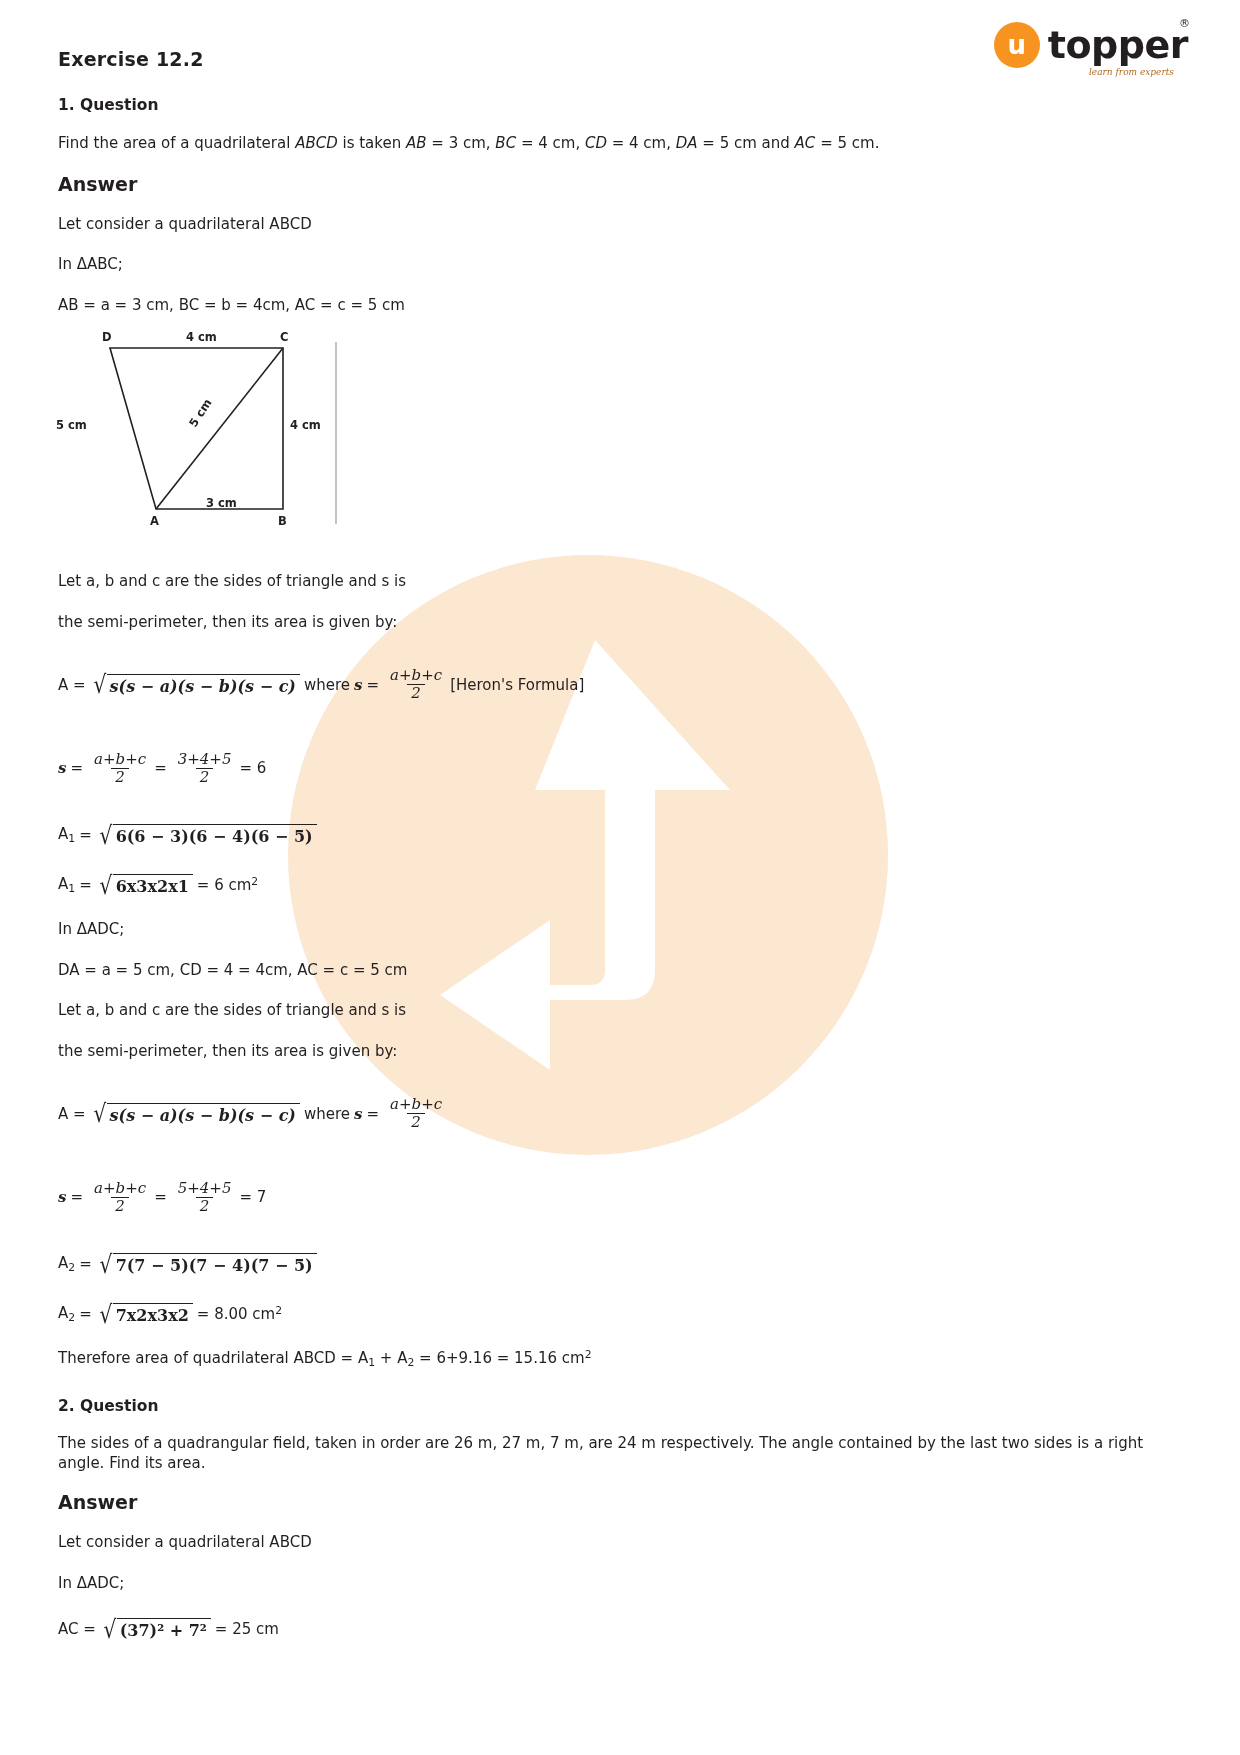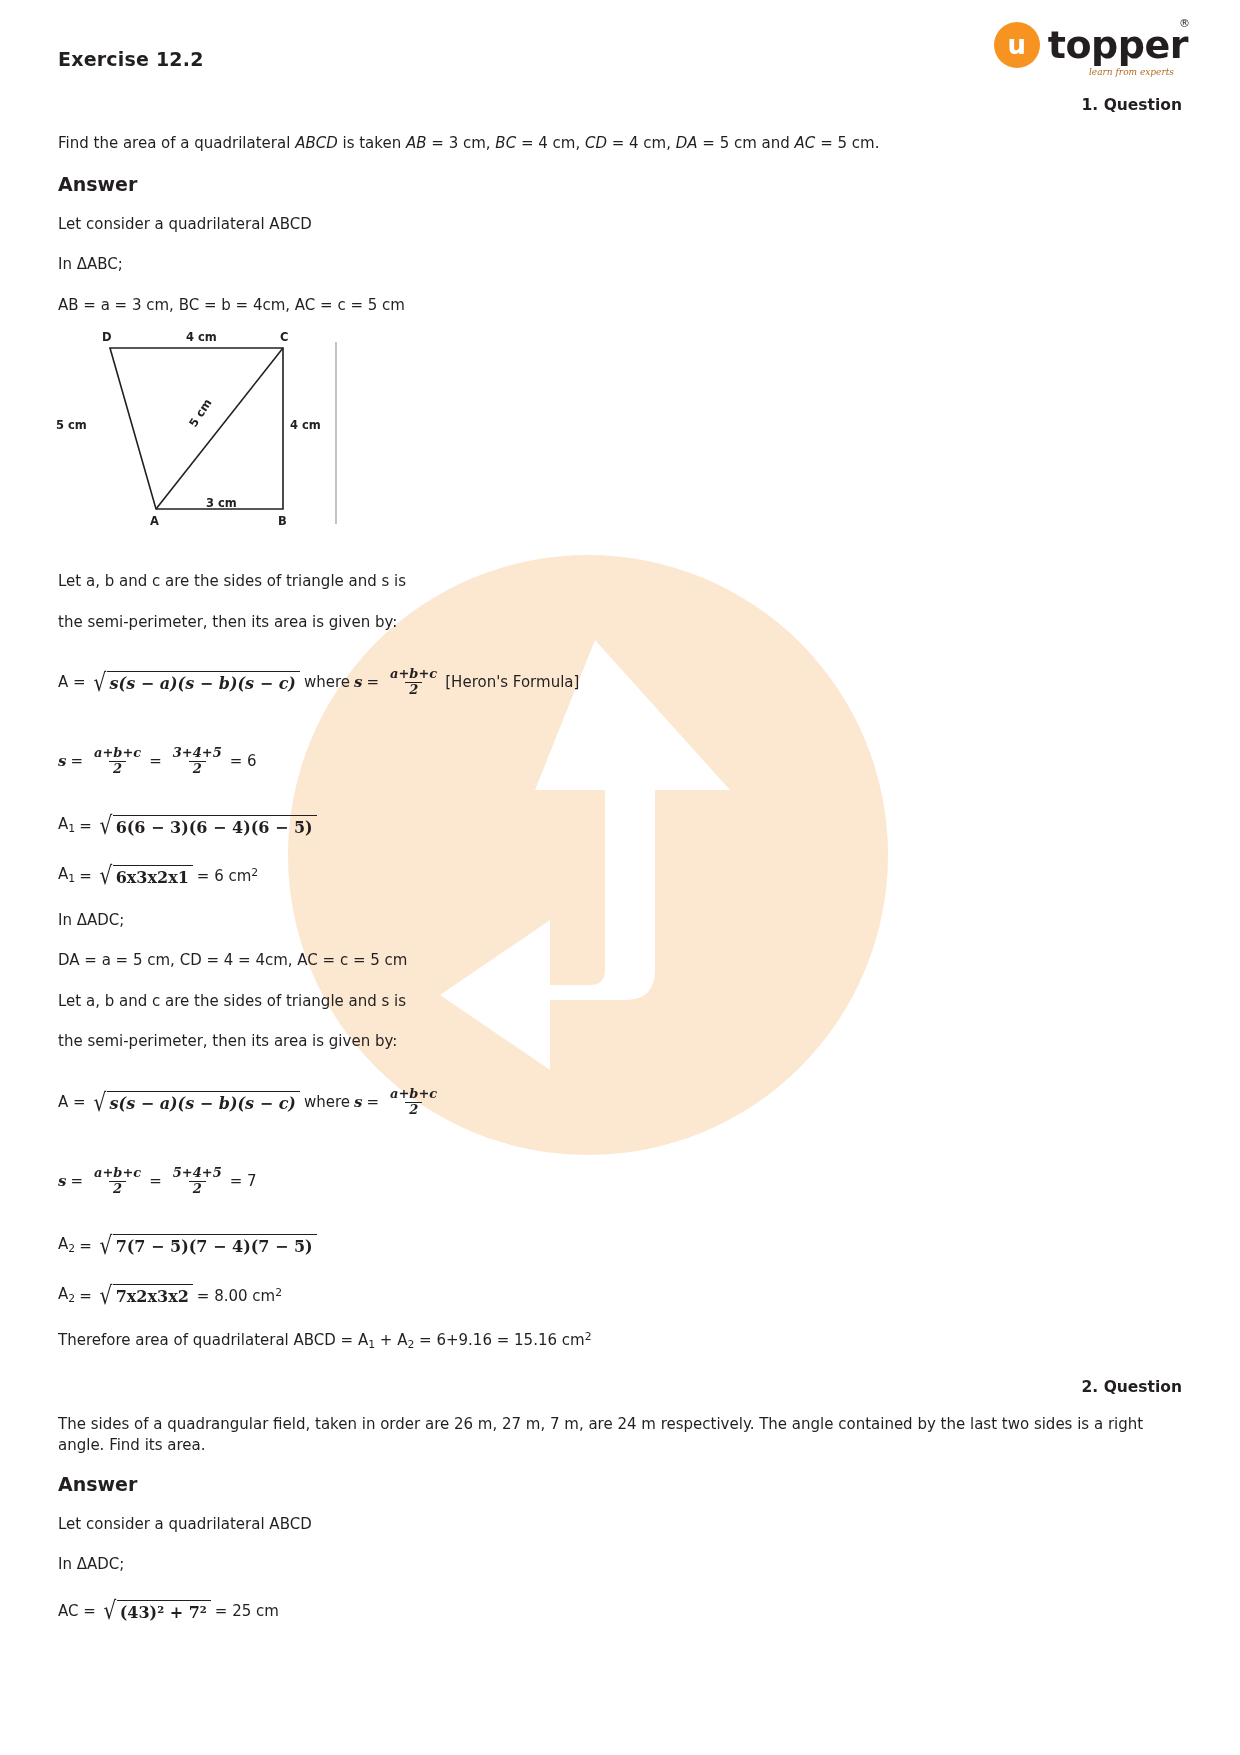--- a/index.html
+++ b/index.html
@@ -98,21 +98,20 @@
   h1.exercise {
     font-size: 19px;
     font-weight: bold;
     margin: 0 0 26px 0;
     letter-spacing: 0.2px;
   }
   .qhead {
     font-size: 15.5px;
     font-weight: bold;
     margin: 0 0 18px 0;
-    text-align: right;
   }
   .ans-head {
     font-size: 19px;
     font-weight: bold;
     margin: 0 0 18px 0;
   }
   p.line {
     font-size: 15px;
     line-height: 1.5;
     margin: 0 0 18px 0;
@@ -132,22 +131,22 @@
     min-height: 34px;
   }
   .mathline > span { margin-right: 4px; }
   .frac {
     display: inline-flex;
     flex-direction: column;
     align-items: center;
     vertical-align: middle;
     font-family: "DejaVu Serif", serif;
     font-style: italic;
-    font-weight: bold;
-    font-size: 13px;
+    font-weight: normal;
+    font-size: 15px;
     line-height: 1.15;
     margin: 16px 3px;
   }
   .frac .num { padding: 0 4px; }
   .frac .den { padding: 0 4px; border-top: 1px solid #231f20; }
   .radical {
     display: inline-flex;
     align-items: stretch;
     font-family: "DejaVu Serif", serif;
     font-style: italic;
@@ -356,19 +355,19 @@
 
     <div class="ans-head">Answer</div>
 
     <p class="line">Let consider a quadrilateral ABCD</p>
     <p class="line">In ΔADC;</p>
 
     <div class="mathline">
       <span>AC =</span>
       <span class="radical">
         <span class="sign">√</span>
-        <span class="body upright">(43)² + 7²</span>
+        <span class="body upright">(37)² + 7²</span>
       </span>
       <span>= 25 cm</span>
     </div>
 
   </div>
 </div>
 
 </body></html>

